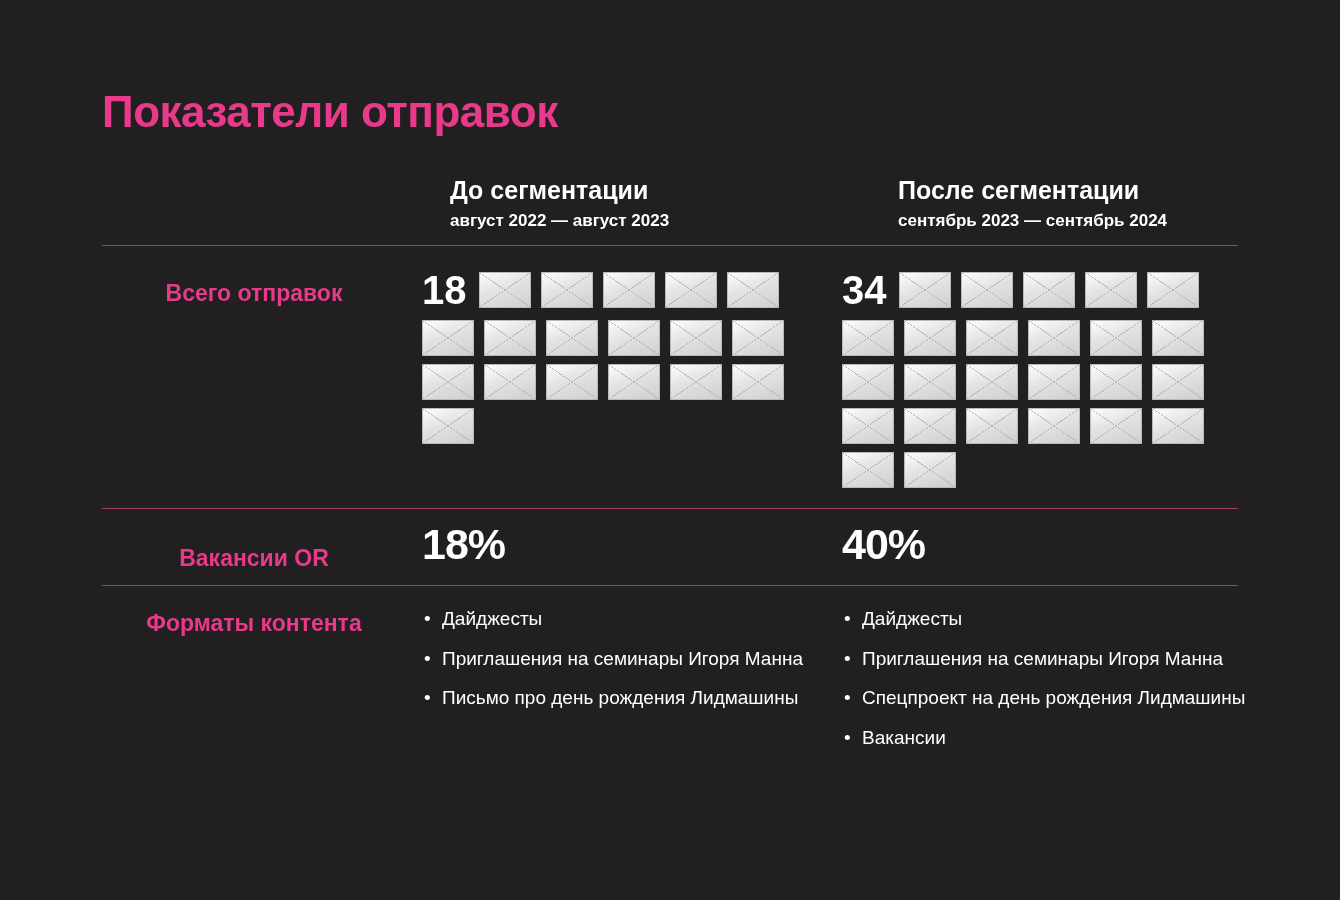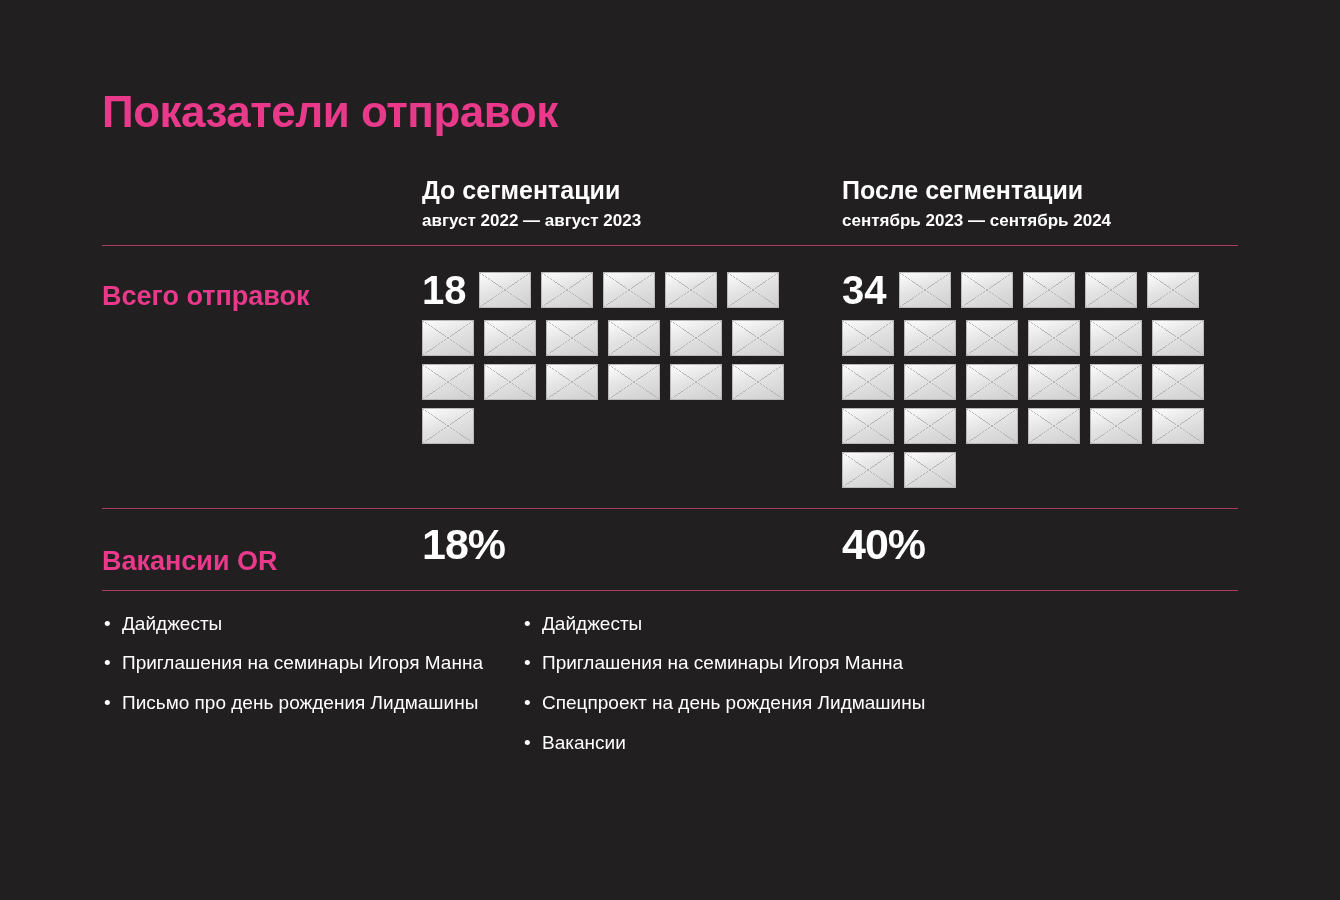--- a/index.html
+++ b/index.html
@@ -66,27 +66,29 @@
   }
   .hdr-sub {
     font-size: 17px;
     font-weight: bold;
     color: #ffffff;
     margin-top: 6px;
     line-height: 1.2;
   }
   .row-header {
     padding-bottom: 14px;
+    gap: 28px;
   }
   
   .rlabel {
-    font-size: 27px;
+    font-size: 23px;
     font-weight: bold;
     color: #e8398a;
     line-height: 1.2;
+    text-align: center;
   }
   .row-sends { padding-top: 22px; padding-bottom: 20px; }
   .row-or { padding-top: 14px; padding-bottom: 12px; }
   .row-formats { padding-top: 20px; padding-bottom: 20px; }
 
   .row-sends .rlabel { padding-top: 12px; }
   .row-or .rlabel { padding-top: 22px; }
   .row-formats .rlabel { padding-top: 4px; }
 
   
@@ -246,20 +248,23 @@
         <div class="pct">18%</div>
       </div>
       <div class="col-b">
         <div class="pct">40%</div>
       </div>
     </div>
 
     <div class="hr"></div>
 
     <div class="row row-formats">
+      <div class="col-label">
+        <div class="rlabel">Форматы контента</div>
+      </div>
       <div class="col-a">
         <ul class="blist">
           <li>Дайджесты</li>
           <li>Приглашения на семинары Игоря Манна</li>
           <li>Письмо про день рождения Лидмашины</li>
         </ul>
       </div>
       <div class="col-b">
         <ul class="blist">
           <li>Дайджесты</li>

